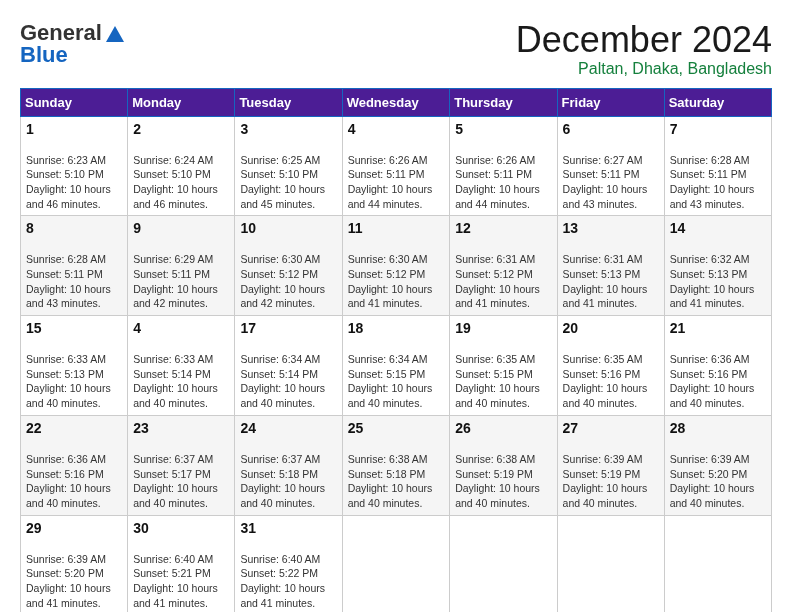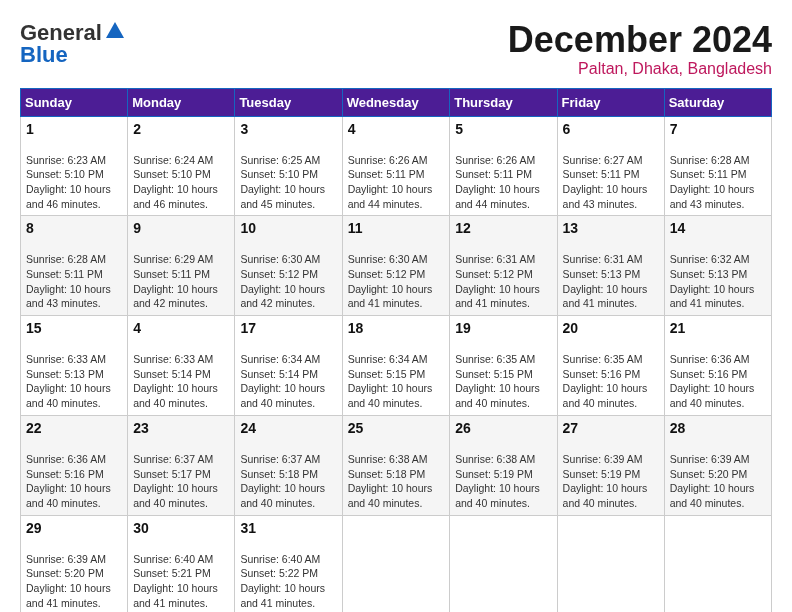--- a/index.html
+++ b/index.html
@@ -19,27 +19,27 @@
     .logo {
       display: flex;
       flex-direction: column;
       align-items: flex-start;
     }
     .title-block {
       text-align: right;
     }
     .month-title {
       font-size: 36px;
-      font-weight: bold;
+      font-weight: normal;
       color: #1a1a1a;
       line-height: 1.1;
     }
     .location {
       font-size: 16px;
-      color: #be185d;
+      color: #15803d;
     }
     .calendar {
       width: 100%;
       border-collapse: collapse;
       font-size: 11px;
     }
     .calendar th {
       background: #4c1d95;
       color: #fff;
       padding: 6px 4px;
@@ -74,21 +74,21 @@
     }
     .empty-cell {
       background: #fff !important;
     }
   </style>
 </head>
 <body>
 
 <div class="header">
   <div class="logo">
-    <div style="display:flex;align-items:flex-start;gap:2px;">
+    <div style="display:flex;align-items:flex-end;gap:2px;">
       <span style="font-size:22px;font-weight:bold;color:#333;">General</span>
       <svg width="22" height="22" viewBox="0 0 22 22">
         <polygon points="11,2 20,18 2,18" fill="#1565c0"></polygon>
       </svg>
     </div>
     <span style="font-size:22px;font-weight:bold;color:#1565c0;margin-top:-4px;">Blue</span>
   </div>
   <div class="title-block">
     <div class="month-title">December 2024</div>
     <div class="location">Paltan, Dhaka, Bangladesh</div>

